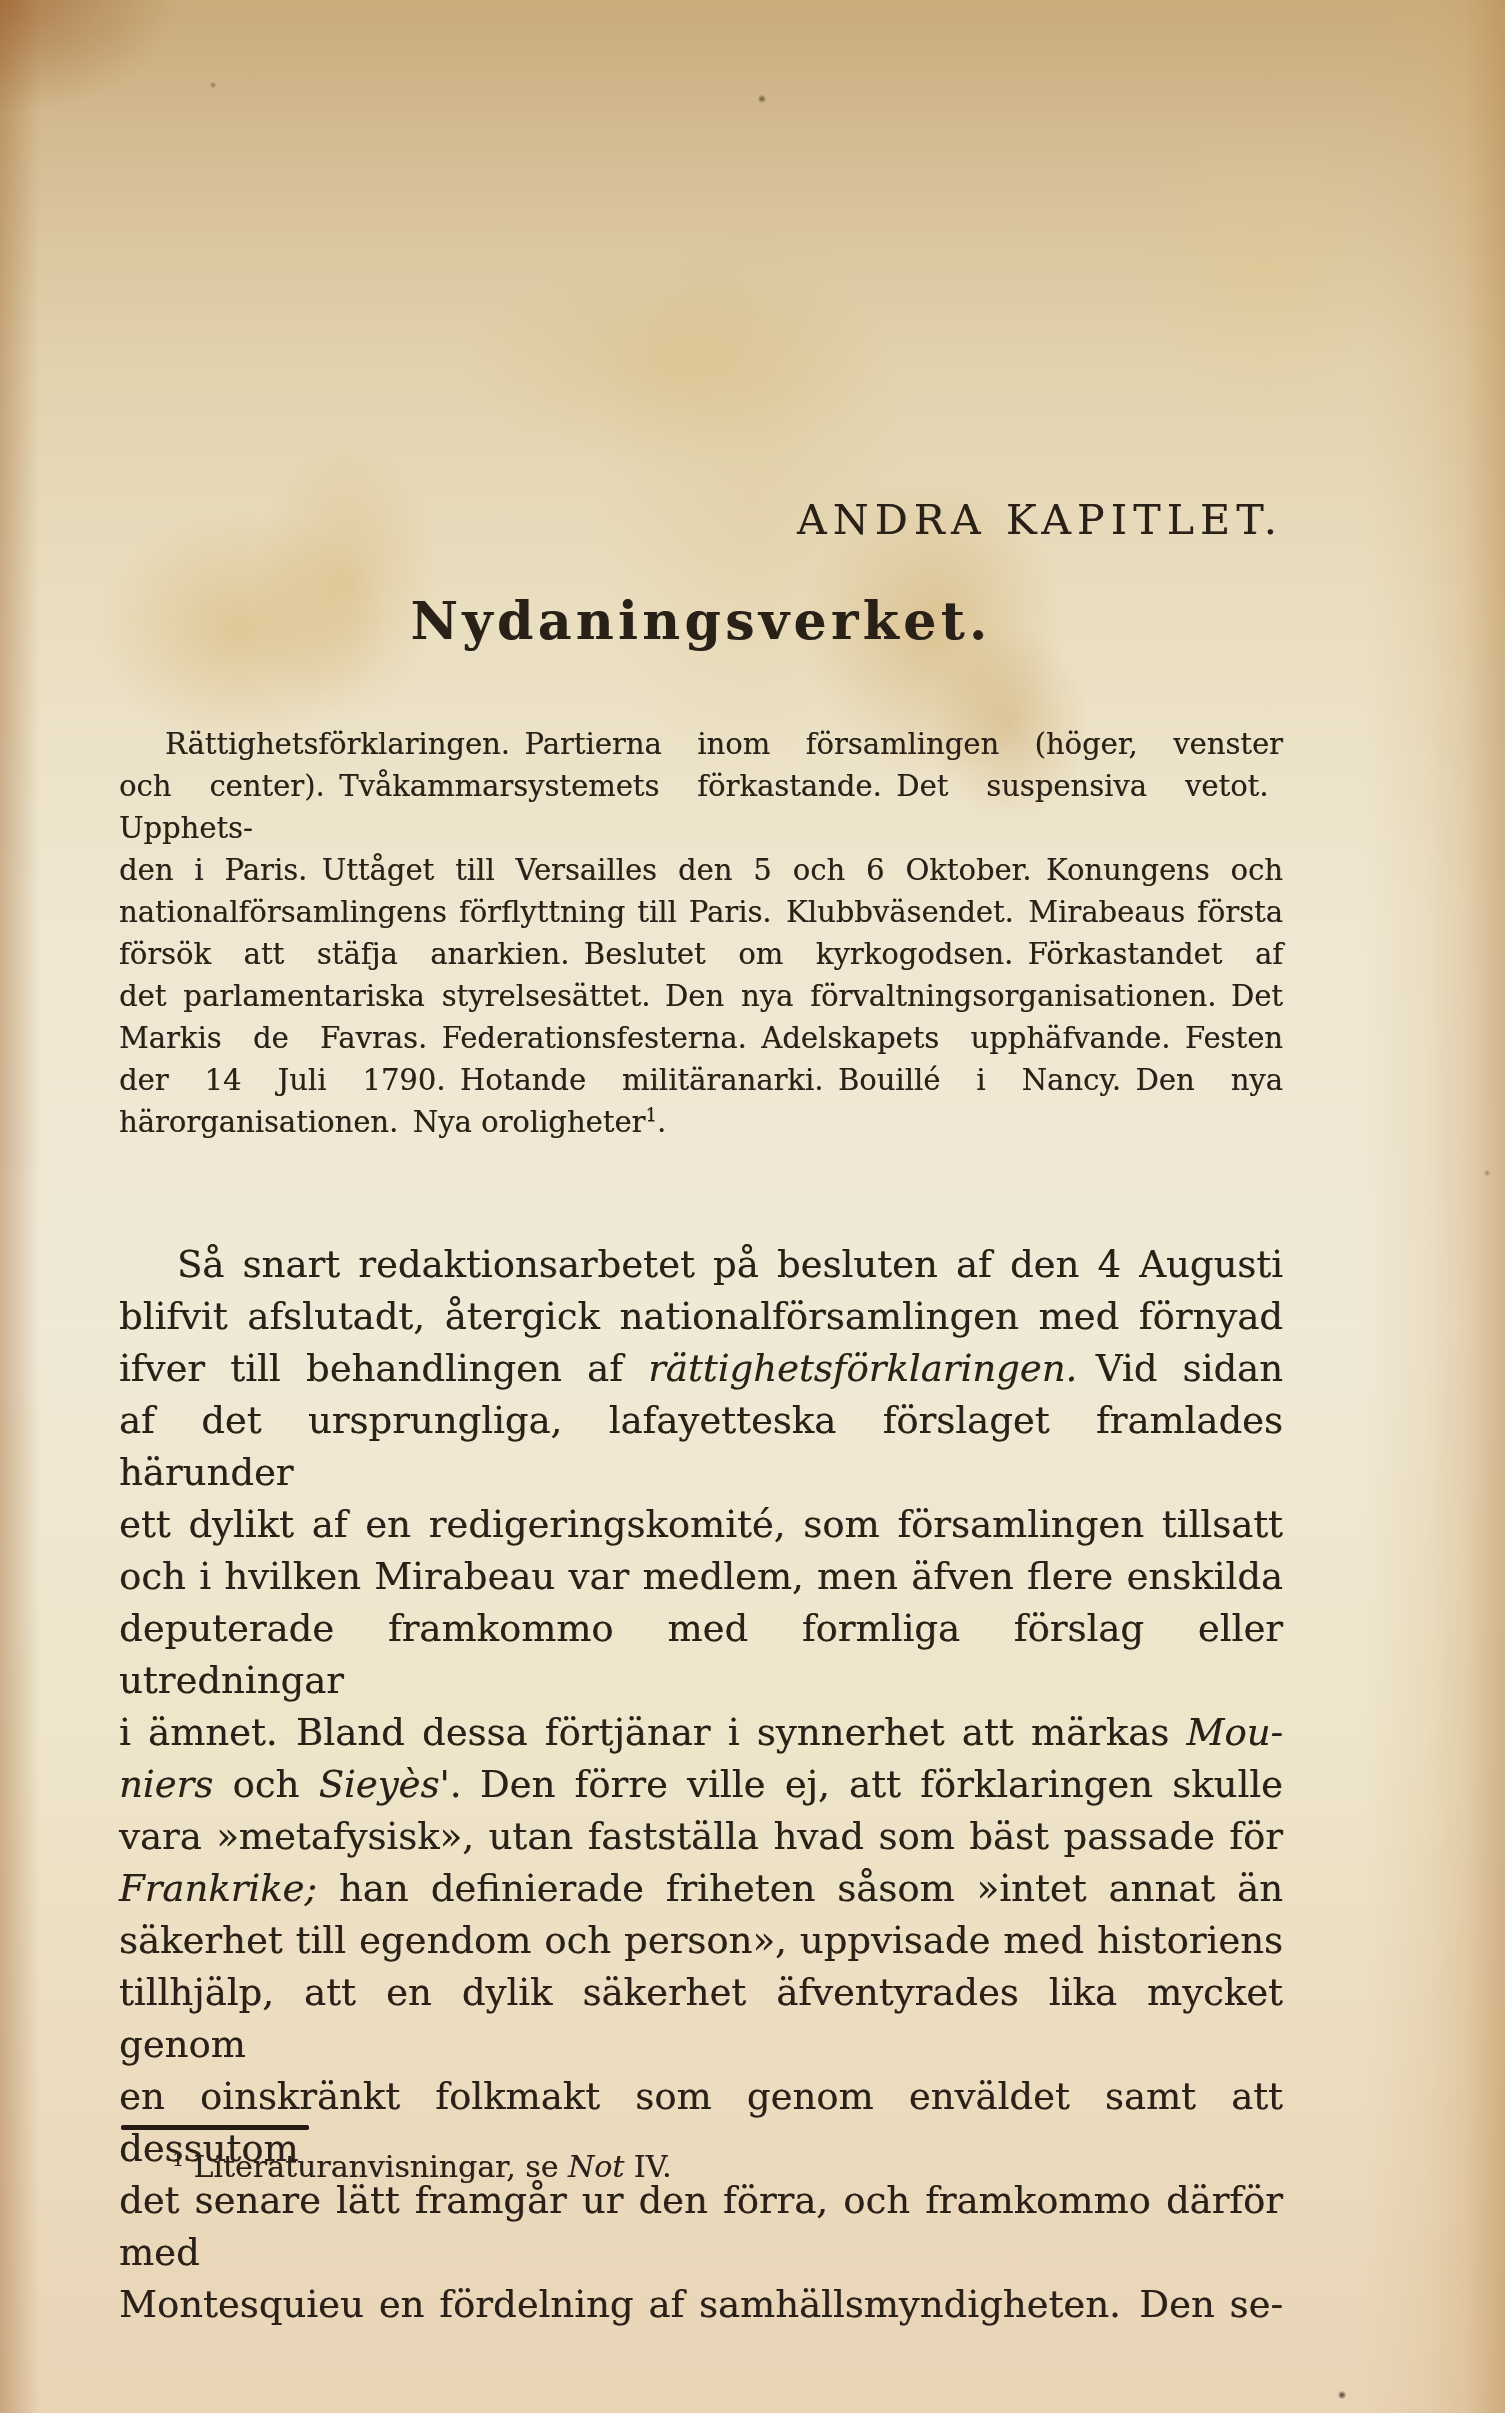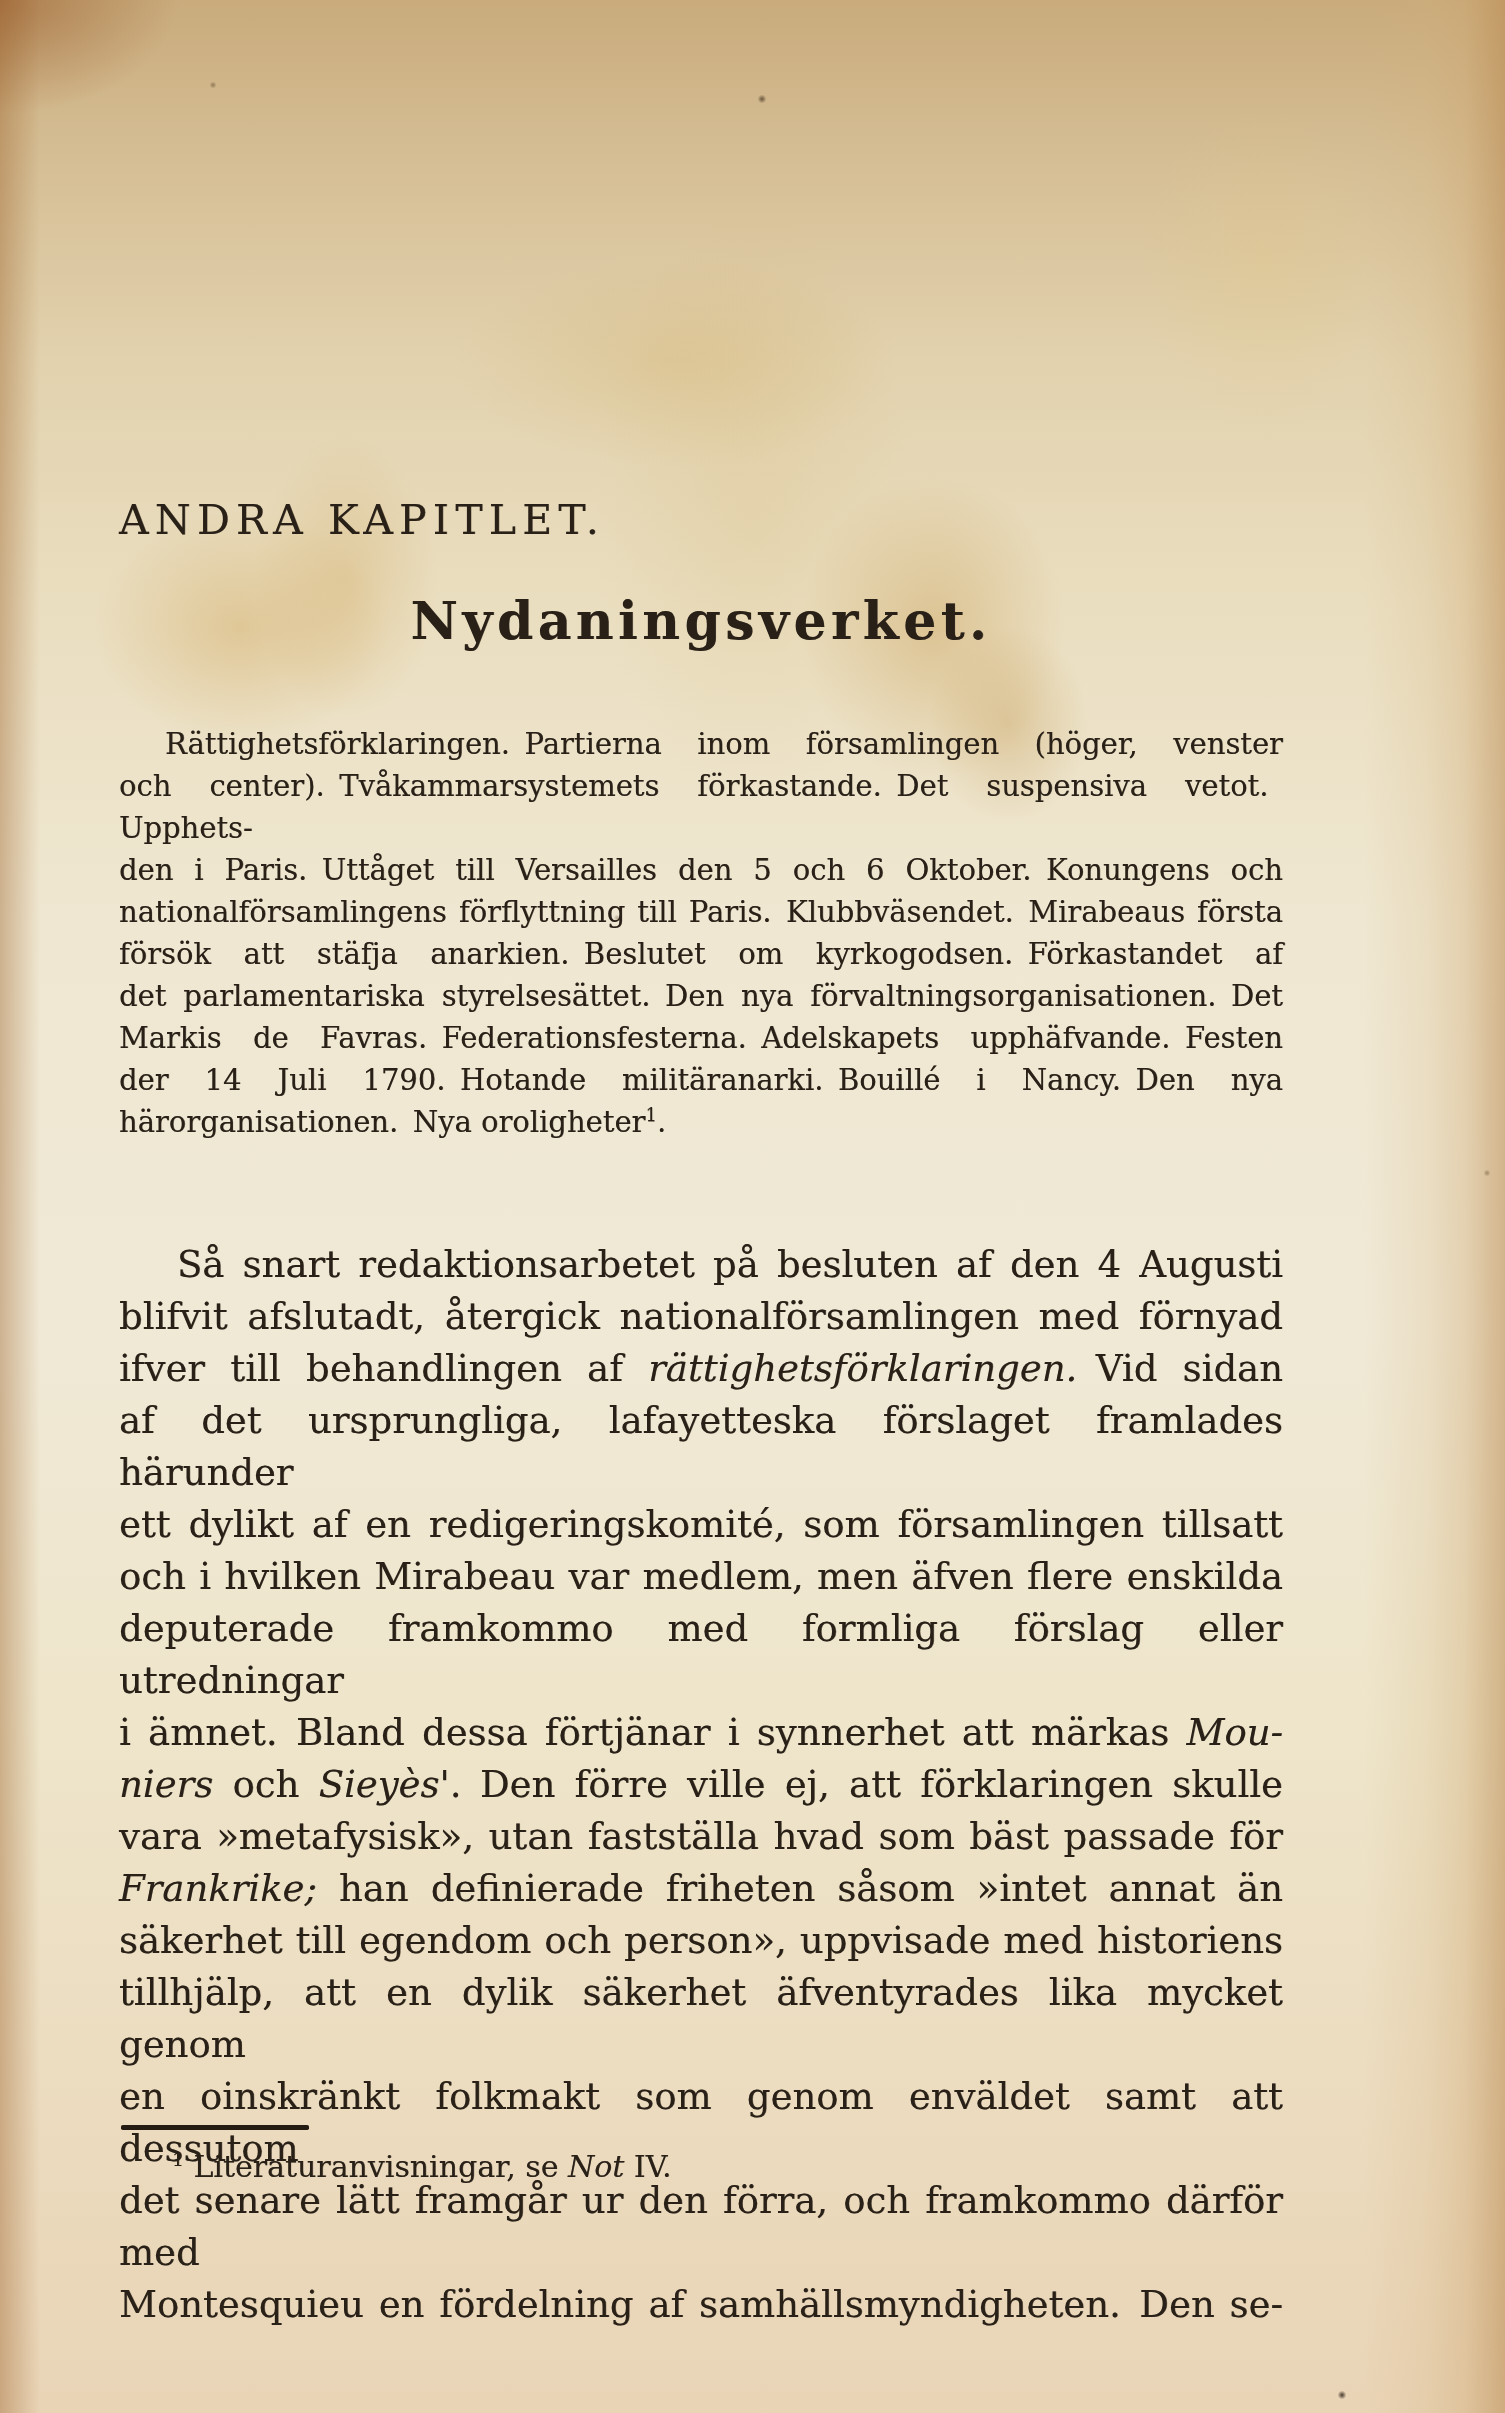--- a/index.html
+++ b/index.html
@@ -34,21 +34,21 @@
       linear-gradient(to bottom,
         #c9ab7c 0%, #d6bf96 7%, #e2d2ae 15%, #eadec0 25%,
         #efe7d1 38%, #f0e9d6 55%, #eee5ca 72%, #ecdcc0 86%, #e9d4b6 100%);
   }
   .text-block{
     position:absolute;left:119px;top:0;width:1164px;height:100%;
     text-shadow:0.4px 0.4px 0.6px rgba(46,36,24,.5);
   }
   .chapter-heading{
     position:absolute;top:500px;left:0;width:100%;
-    text-align:left;font-size:41px;line-height:41px;letter-spacing:6.2px;
+    text-align:right;font-size:41px;line-height:41px;letter-spacing:6.2px;
   }
   .page-title{
     position:absolute;top:587px;left:0;width:100%;
     text-align:center;font-size:52px;line-height:67px;
     font-weight:bold;letter-spacing:4.4px;
   }
   .summary{position:absolute;top:723px;left:0;width:100%;font-size:29px;line-height:42px;}
   .body-par{position:absolute;top:1239px;left:0;width:100%;font-size:37px;line-height:52px;}
   .line{text-align:justify;text-align-last:justify;}
   .summary .line:first-child{text-indent:46px;}

